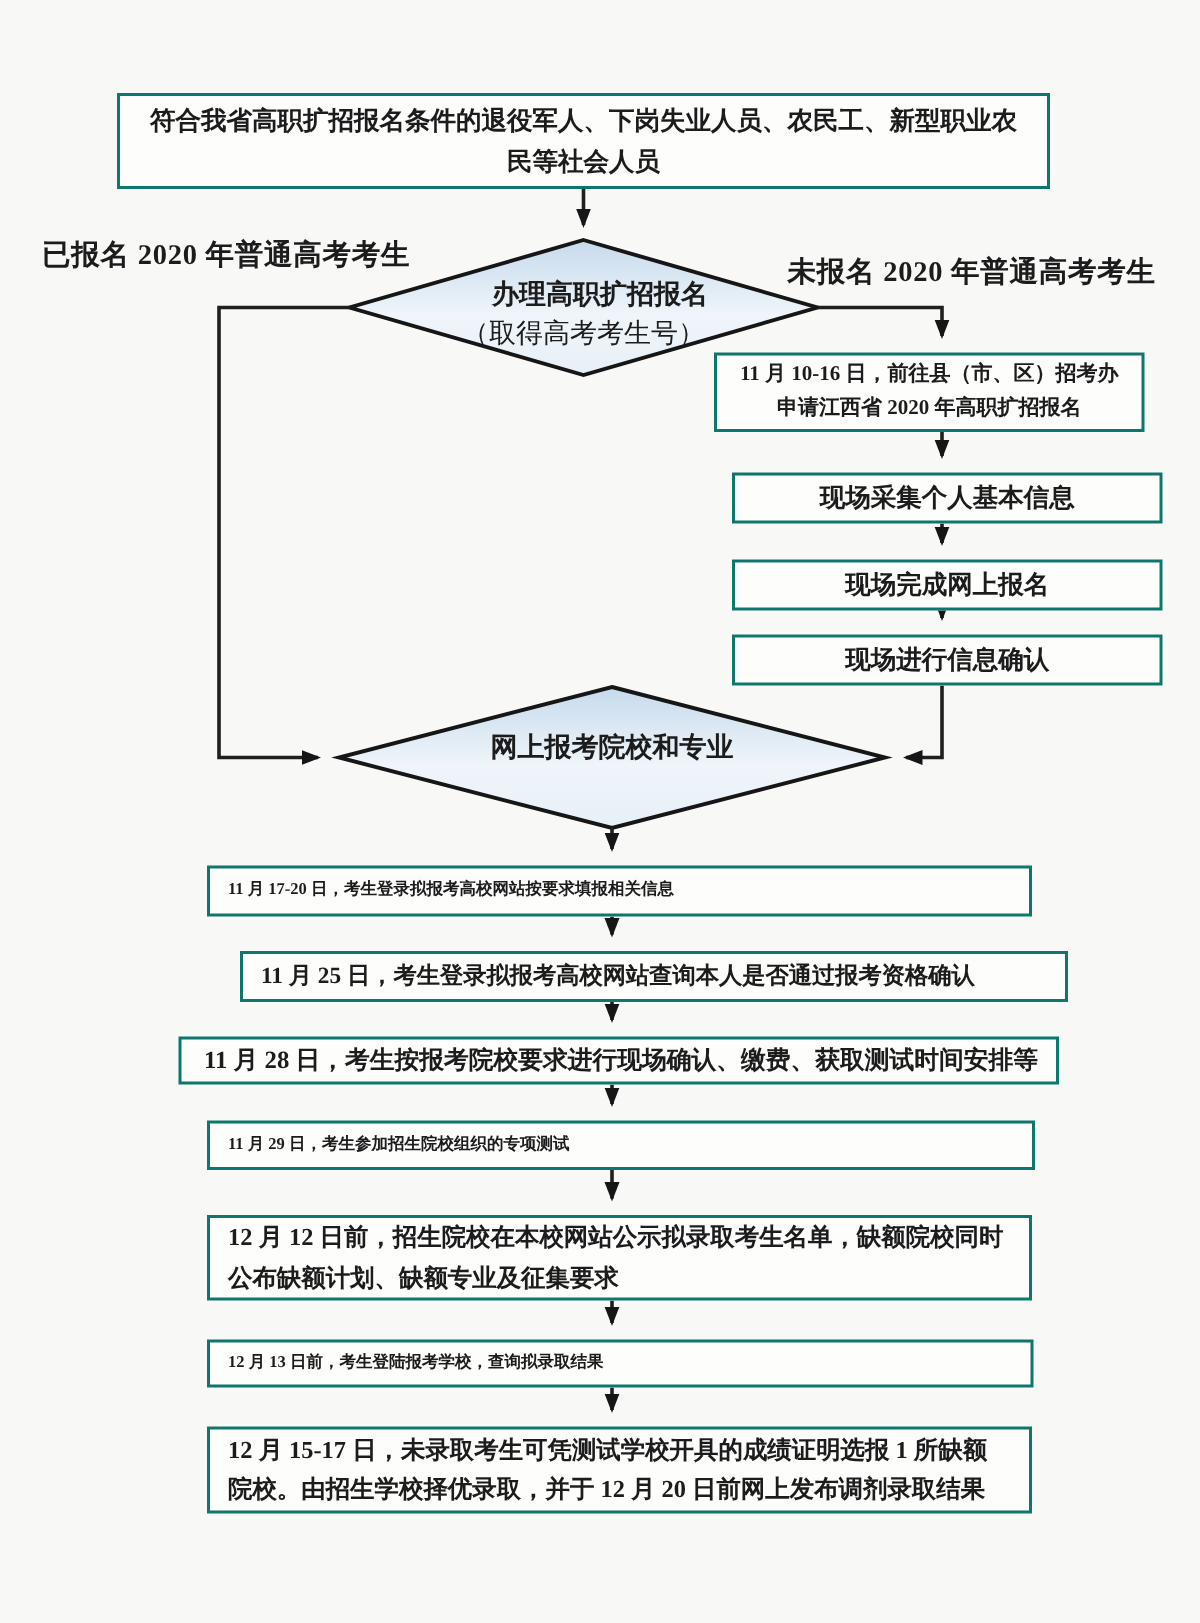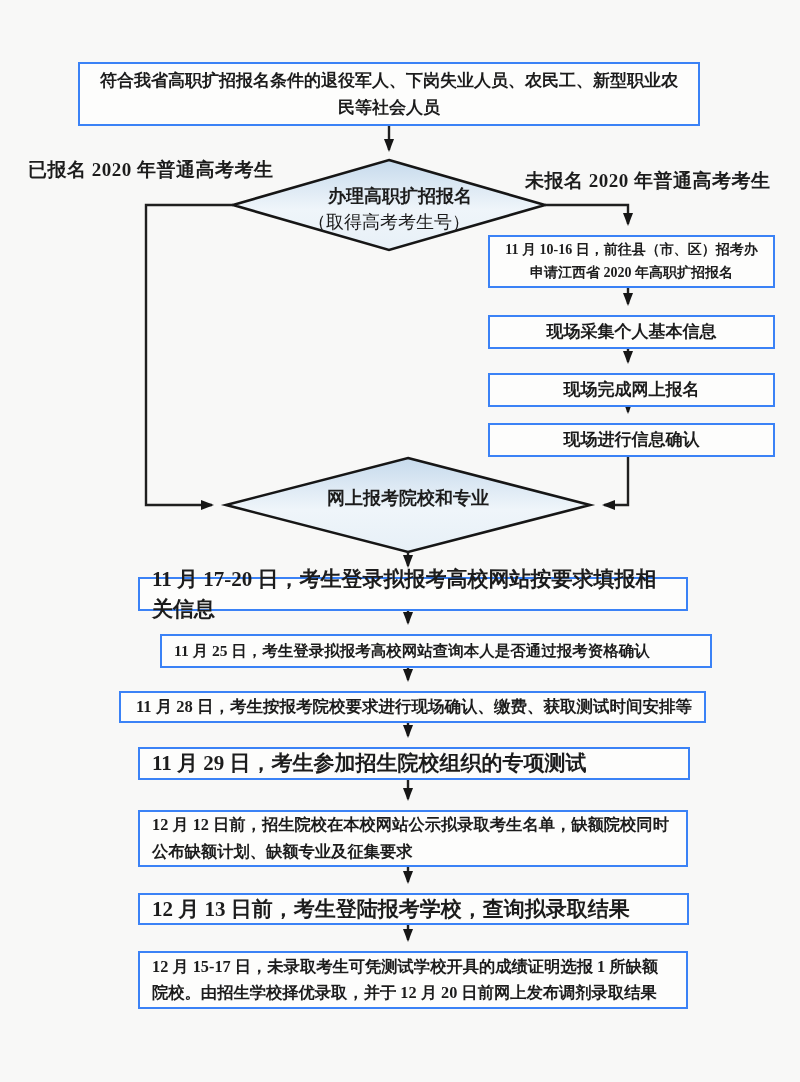--- a/index.html
+++ b/index.html
@@ -9,21 +9,21 @@
     font-family:"Liberation Serif","DejaVu Serif",serif;
     color:#1c1c1c;
     position:relative;
     overflow:hidden;
   }
   #canvas{position:absolute;left:0;top:0;width:800px;height:1082px;}
   svg.wires{position:absolute;left:0;top:0;width:800px;height:1082px;}
   .node{
     position:absolute;
     background:#fdfdfc;
-    border:2px solid #3b82f6;
+    border:2px solid #0f766e;
     box-sizing:border-box;
     display:flex;align-items:center;justify-content:center;
     font-weight:600;
     line-height:1.45;
   }
   .node.center{ text-align:center; }
   .node.leftalign{ justify-content:flex-start; text-align:left; padding:2px 12px; }
   .dlabel{
     position:absolute;
     font-weight:700;
@@ -33,21 +33,21 @@
   }
   .dtext{
     position:absolute;
     text-align:center;
     font-weight:600;
     white-space:nowrap;
   }
   .start{ font-size:17px; padding:2px 14px; line-height:1.6; }
   .rb-big{ font-size:14px; padding:2px 10px; line-height:1.6; }
   .rb{ font-size:17px; }
-  .s-a{ font-size:21px; }
+  .s-a{ font-size:11px; }
   .s-b{ font-size:15.5px; }
   .s-c{ font-size:16.5px; }
   .s-2line{ font-size:16.3px; line-height:1.6; padding:3px 12px; }
 </style>
 </head>
 <body>
 
 <div id="canvas">
 
   <svg class="wires" viewBox="0 0 800 1082">
@@ -88,21 +88,21 @@
   <div class="node center start" style="left:78px;top:62px;width:622px;height:64px;">
     <span>符合我省高职扩招报名条件的退役军人、下岗失业人员、农民工、新型职业农民等社会人员</span>
   </div>
 
   <div class="dtext" style="left:270px;top:184px;width:260px;font-size:18px;">办理高职扩招报名</div>
   <div class="dtext" style="left:259px;top:210px;width:260px;font-size:18px;font-weight:500;">（取得高考考生号）</div>
 
   <div class="dlabel" style="left:28px;top:157px;">已报名 2020 年普通高考考生</div>
   <div class="dlabel" style="left:525px;top:168px;">未报名 2020 年普通高考考生</div>
 
-  <div class="node center rb-big" style="left:488px;top:235px;width:287px;height:53px;">
+  <div class="node center rb-big" style="left:476px;top:235px;width:287px;height:53px;">
     <span>11 月 10-16 日，前往县（市、区）招考办申请江西省 2020 年高职扩招报名</span>
   </div>
   <div class="node center rb" style="left:488px;top:315px;width:287px;height:34px;">
     <span>现场采集个人基本信息</span>
   </div>
   <div class="node center rb" style="left:488px;top:373px;width:287px;height:34px;">
     <span>现场完成网上报名</span>
   </div>
   <div class="node center rb" style="left:488px;top:423px;width:287px;height:34px;">
     <span>现场进行信息确认</span>

